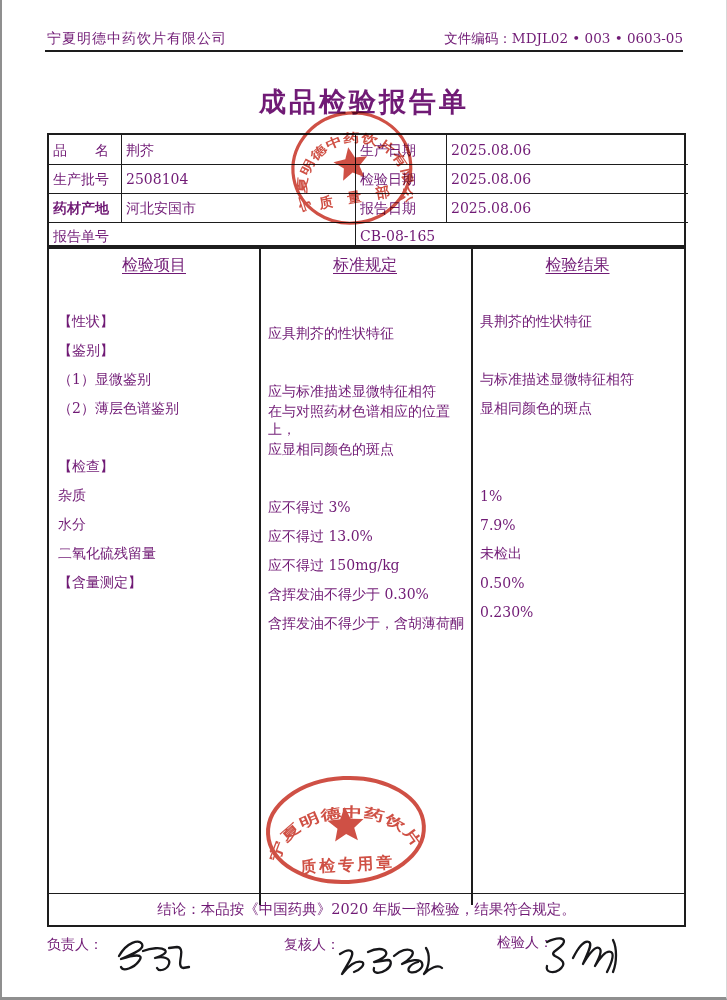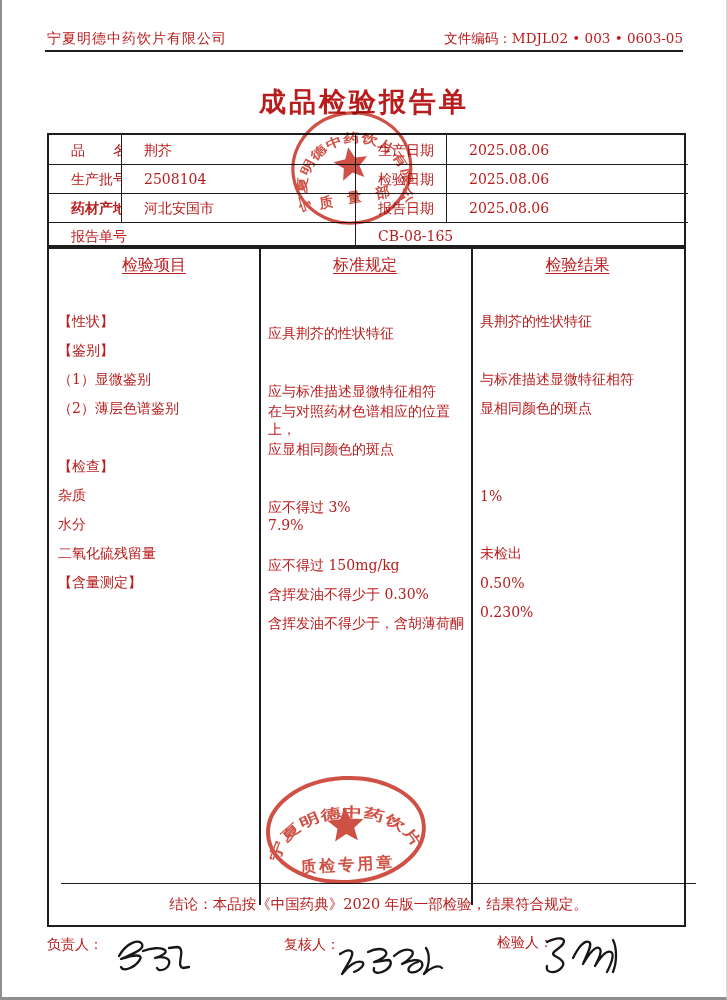--- a/index.html
+++ b/index.html
@@ -1,51 +1,51 @@
 <!DOCTYPE html>
 <html><head>
 <meta charset="utf-8">
 <style>
   * { margin:0; padding:0; box-sizing:border-box; }
   html,body { background:#e8e8e8; }
   .page {
     position:relative; width:727px; height:1000px; background:#ffffff;
     font-family:"DejaVu Serif","Liberation Serif",serif;
-    color:#b91c1c; overflow:hidden; margin:0 auto;
+    color:#701a75; overflow:hidden; margin:0 auto;
     border-left:2px solid #8f8f8f; border-bottom:3px solid #8f8f8f; border-right:1px solid #d8d8d8;
   }
   
   .hdr-company { position:absolute; left:45px; top:30px; font-size:14px; letter-spacing:1px; }
   .hdr-code { position:absolute; right:43px; top:30px; font-size:13.5px; }
   .hdr-rule { position:absolute; left:43px; right:43px; top:50px; height:2px; background:#1d1d1d; }
   .doc-title { position:absolute; left:0; right:0; top:84px; text-align:center;
     font-size:27px; font-weight:bold; letter-spacing:3px; }
   
   .info-table { position:absolute; left:45px; top:133px; width:639px; height:114px;
     border:2px solid #1d1d1d; }
   .cell { position:absolute; font-size:14px; line-height:1; display:flex; align-items:center;
-    padding-left:22px; border-right:1.5px solid #1d1d1d; border-bottom:1.5px solid #1d1d1d;
+    padding-left:4px; border-right:1.5px solid #1d1d1d; border-bottom:1.5px solid #1d1d1d;
     white-space:nowrap; overflow:hidden; }
   .cell.last-col { border-right:none; }
   .cell.last-row { border-bottom:none; }
   
   .main-table { position:absolute; left:45px; top:247px; width:639px; height:680px;
     border:2px solid #1d1d1d; }
   .col-line { position:absolute; top:0; width:1.5px; height:656px; background:#1d1d1d; }
   .mt-header { position:absolute; top:0; left:0; width:100%; height:33px; display:flex; }
   .mt-header .hcell { display:flex; align-items:center; justify-content:center;
     font-size:16px; text-decoration:underline; text-underline-offset:3px; }
   .mt-body { position:absolute; top:58px; left:0; width:100%; }
   .mt-row { display:flex; height:29px; align-items:center; font-size:14px; }
   .mt-row .c1 { width:210px; padding-left:9px; }
   .mt-row .c2 { width:212px; padding-left:9px;margin-top:24px; }
   .mt-row .c3 { flex:1; padding-left:9px; }
-  .conclusion { position:absolute; left:0; bottom:0; width:100%; height:42px;
+  .conclusion { position:absolute; left:0; bottom:0; width:100%; height:32px;
     border-top:1.5px solid #1d1d1d; display:flex; align-items:center; justify-content:center;
-    font-size:14.5px;margin-left:12px; }
+    font-size:14.5px; }
   
   .stamp { position:absolute; mix-blend-mode:multiply; opacity:0.88; }
   .stamp-top { left:284px; top:107px; transform:rotate(-10deg); }
   .stamp-bottom { left:258px; top:767px; transform:rotate(-3deg); }
   
   .sig-label { position:absolute; font-size:14px; }
   .sig { position:absolute; }
   .sig path { stroke:#17171a; stroke-width:2.3; fill:none; stroke-linecap:round; stroke-linejoin:round; }
 </style>
 </head>
@@ -121,20 +121,21 @@
           <span class="c2"></span>
           <span class="c3"></span>
         </div>
       <div class="mt-row">
           <span class="c1">杂质</span>
           <span class="c2">应不得过 3%</span>
           <span class="c3">1%</span>
         </div>
       <div class="mt-row">
           <span class="c1">水分</span>
+          <span class="c2">应不得过 13.0%</span>
           <span class="c3">7.9%</span>
         </div>
       <div class="mt-row">
           <span class="c1">二氧化硫残留量</span>
           <span class="c2">应不得过 150mg/kg</span>
           <span class="c3">未检出</span>
         </div>
       <div class="mt-row">
           <span class="c1">【含量测定】</span>
           <span class="c2">含挥发油不得少于 0.30%</span>

